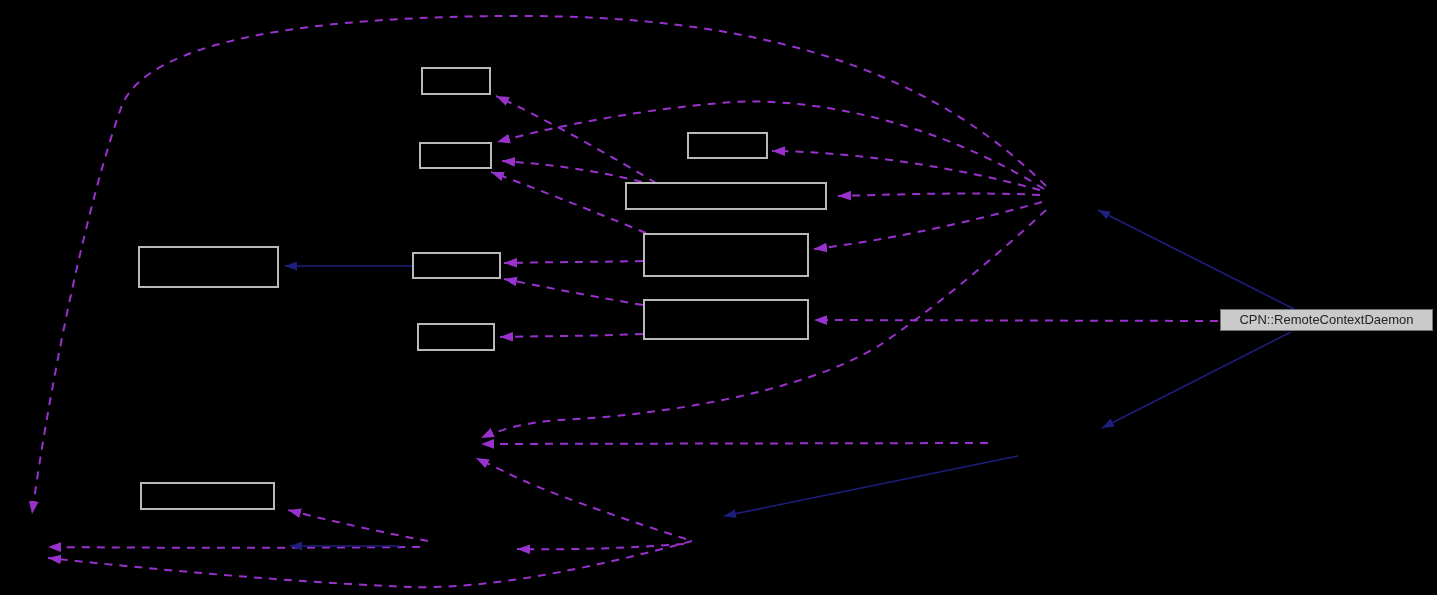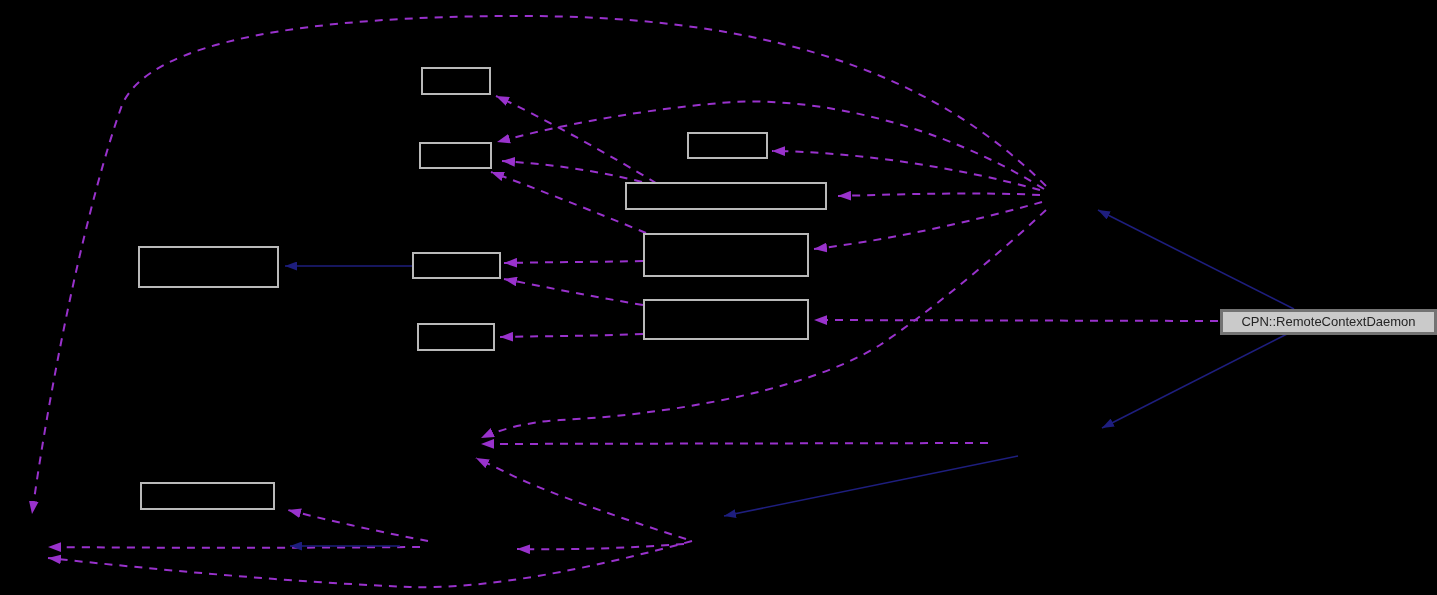--- a/index.html
+++ b/index.html
@@ -3,21 +3,21 @@
 <meta charset="utf-8">
 <style>
   html,body{margin:0;padding:0;background:#000;}
   #stage{position:relative;width:1437px;height:595px;background:#000;overflow:hidden;
          font-family:"Liberation Sans", sans-serif;}
   #diagram-svg{position:absolute;left:0;top:0;}
   .node-rect{fill:none;stroke:#b9b9b9;stroke-width:2px;}
   .edge-usage{fill:none;stroke:#9932cc;stroke-width:2px;stroke-dasharray:8 7;}
   .edge-inherit{fill:none;stroke:#1e1e7e;stroke-width:1.6px;}
   #label-node{position:absolute;left:1220px;top:309px;width:211px;height:20px;
-              background:#cacaca;border:3px solid #737373;color:#242424;
+              background:#cacaca;border:1px solid #737373;color:#242424;
               font-size:13px;line-height:20px;text-align:center;white-space:nowrap;
               cursor:pointer;}
 </style>
 </head>
 <body>
 
 <div id="stage">
   <svg id="diagram-svg" width="1437" height="595" viewBox="0 0 1437 595">
     <defs>
       <marker id="arrow-usage" viewBox="0 0 12 9" markerWidth="13" markerHeight="10" refX="12" refY="4.5" orient="auto" markerUnits="userSpaceOnUse">

